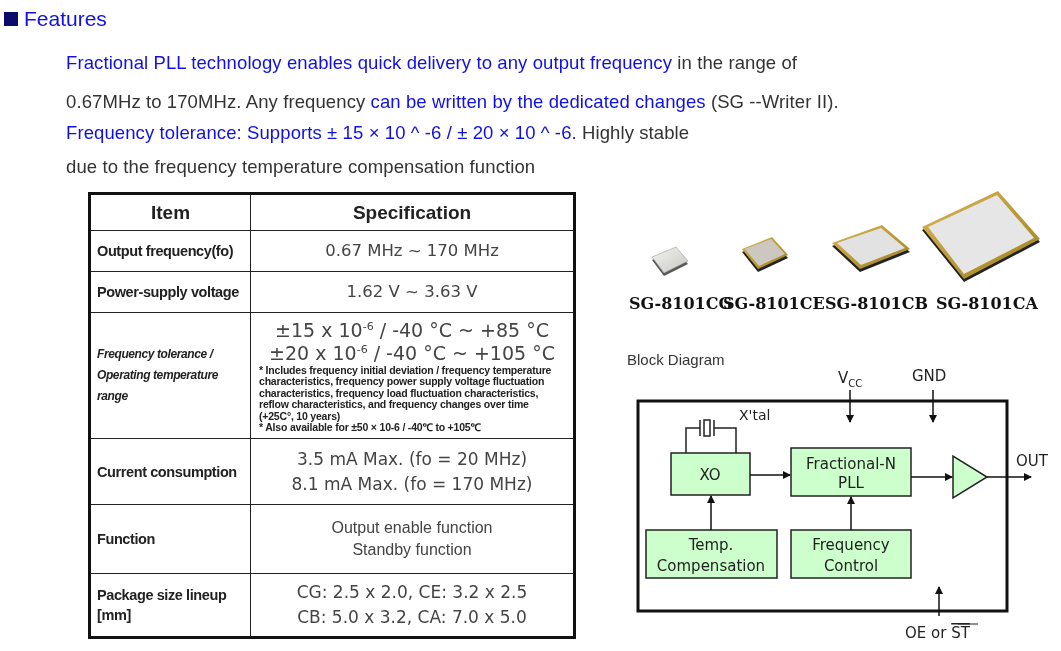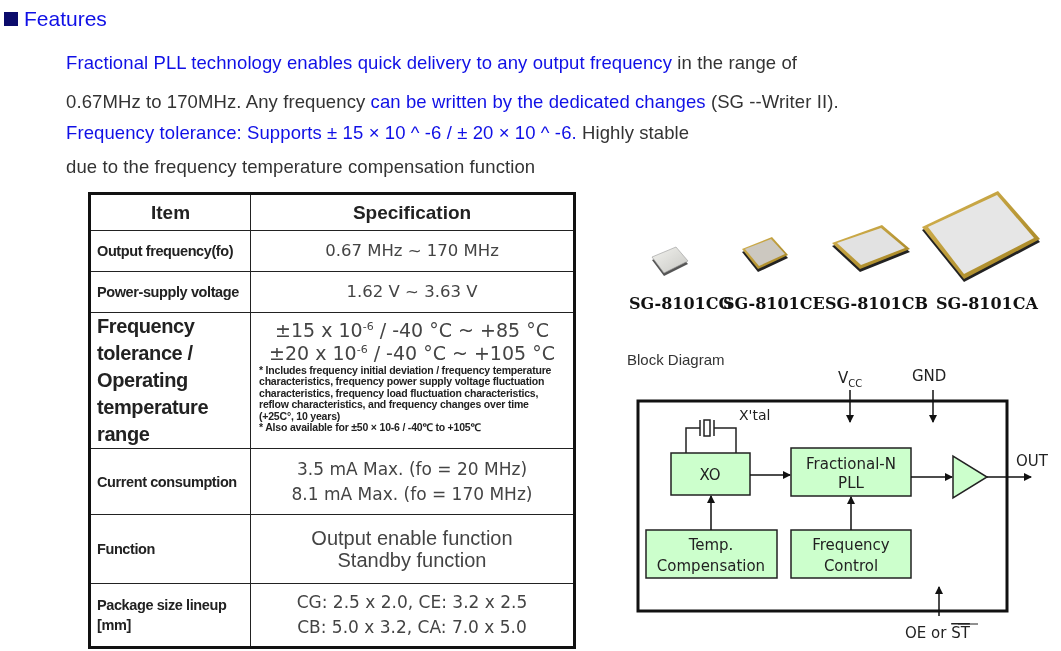--- a/index.html
+++ b/index.html
@@ -8,21 +8,21 @@
   .hdr .sq { width:14px; height:14px; background:#0b0b6b; margin-right:6px; }
   .hdr .t { font-size:21px; color:#1010e6; }
   .para { position:absolute; left:66px; font-size:18.5px; line-height:24px; white-space:nowrap; letter-spacing:0.1px; }
   .blue { color:#1010e6; }
   .dark { color:#333; }
   table.spec { position:absolute; left:88px; top:192px; width:488px; border-collapse:collapse; border:3px solid #111; }
   table.spec td, table.spec th { border:1.5px solid #222; padding:0; }
   table.spec th { height:35px; font-size:19px; font-weight:bold; color:#222; text-align:center; }
   .item { width:153px; font-family:"Liberation Sans", sans-serif; font-weight:bold; font-size:14.5px; color:#222; padding-left:6px !important; transform-origin:left; letter-spacing:-0.4px; }
   .spec-v { text-align:center; font-family:"DejaVu Sans", sans-serif; font-size:16.5px; color:#444; line-height:22px; }
-  .spec-f { text-align:center; font-family:"Liberation Sans", sans-serif; font-size:20px; color:#444; line-height:22px; }
+  .spec-f { text-align:center; font-family:"Liberation Sans", sans-serif; font-size:16px; color:#444; line-height:22px; }
   .big { font-size:19px; line-height:20px; font-family:"DejaVu Sans", sans-serif; color:#444; text-align:center; }
   .note { font-family:"Liberation Sans", sans-serif; font-weight:bold; font-size:10.5px; line-height:11.5px; color:#222; text-align:left; padding:1px 4px 3px 8px; letter-spacing:-0.2px; }
   .prods { position:absolute; left:620px; top:190px; width:430px; height:120px; }
   .plabel { position:absolute; top:104px; font-family:"DejaVu Serif", serif; font-weight:bold; font-size:16px; color:#111; white-space:nowrap; }
   .bd-title { position:absolute; left:627px; top:351px; font-size:15px; color:#333; }
   svg.bd { position:absolute; left:600px; top:360px; }
   svg.bd text { font-family:"DejaVu Sans", sans-serif; }
 </style>
 </head>
 <body>
@@ -53,21 +53,21 @@
   </tr>
   <tr style="height:41px">
     <td class="item">Output frequency(fo)</td>
     <td class="spec-v">0.67 MHz ~ 170 MHz</td>
   </tr>
   <tr style="height:41px">
     <td class="item">Power-supply voltage</td>
     <td class="spec-v">1.62 V ~ 3.63 V</td>
   </tr>
   <tr style="height:126px">
-    <td class="item" style="font-size:20px; line-height:27px;">Frequency tolerance / Operating temperature range</td>
+    <td class="item" style="font-size:12px; line-height:21px;font-style:italic;">Frequency tolerance / Operating temperature range</td>
     <td style="vertical-align:top; padding-top:4px;">
       <div class="big"><span>±15 x 10</span><sup style="font-size:11px">-6</sup><span> / -40 °C ~ +85 °C</span></div>
       <div class="big"><span>±20 x 10</span><sup style="font-size:11px">-6</sup><span> / -40 °C ~ +105 °C</span></div>
       <div class="note">
         <span>* Includes frequency initial deviation / frequency temperature characteristics, frequency power supply voltage fluctuation characteristics, frequency load fluctuation characteristics, reflow characteristics, and frequency changes over time</span><br>
         <span>(+25C°, 10 years)</span><br>
         <span>* Also available for ±50 × 10-6 / -40℃ to +105℃</span>
       </div>
     </td>
   </tr>

